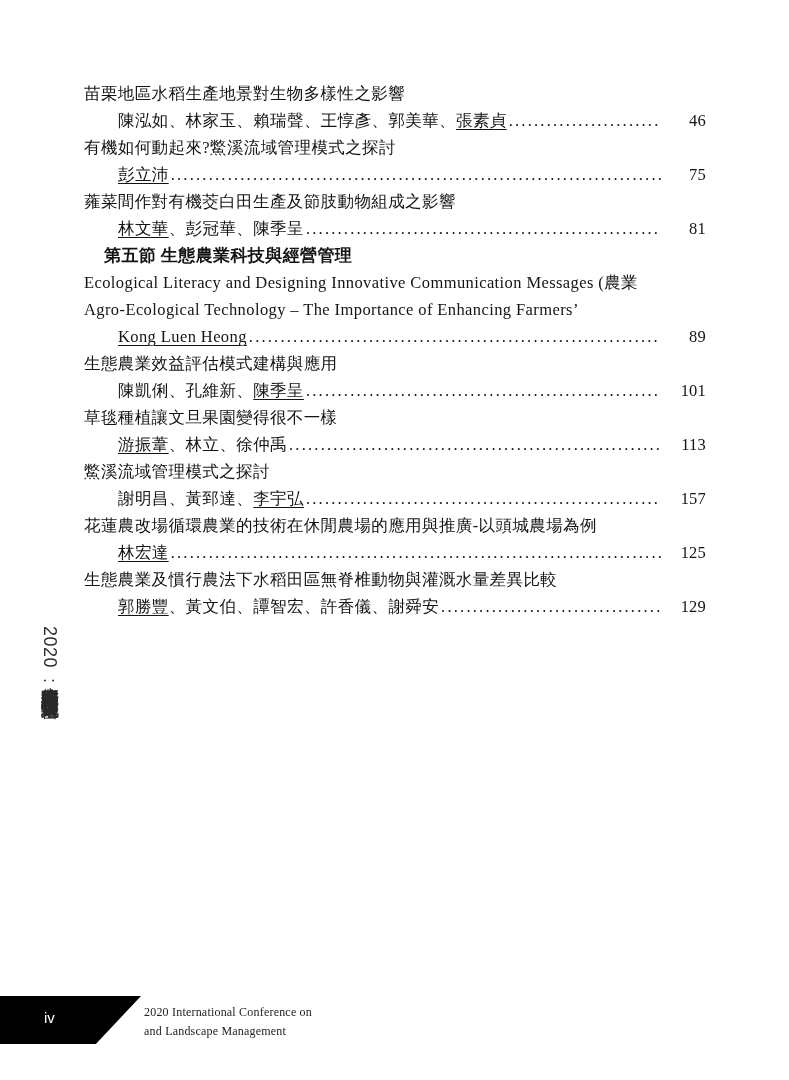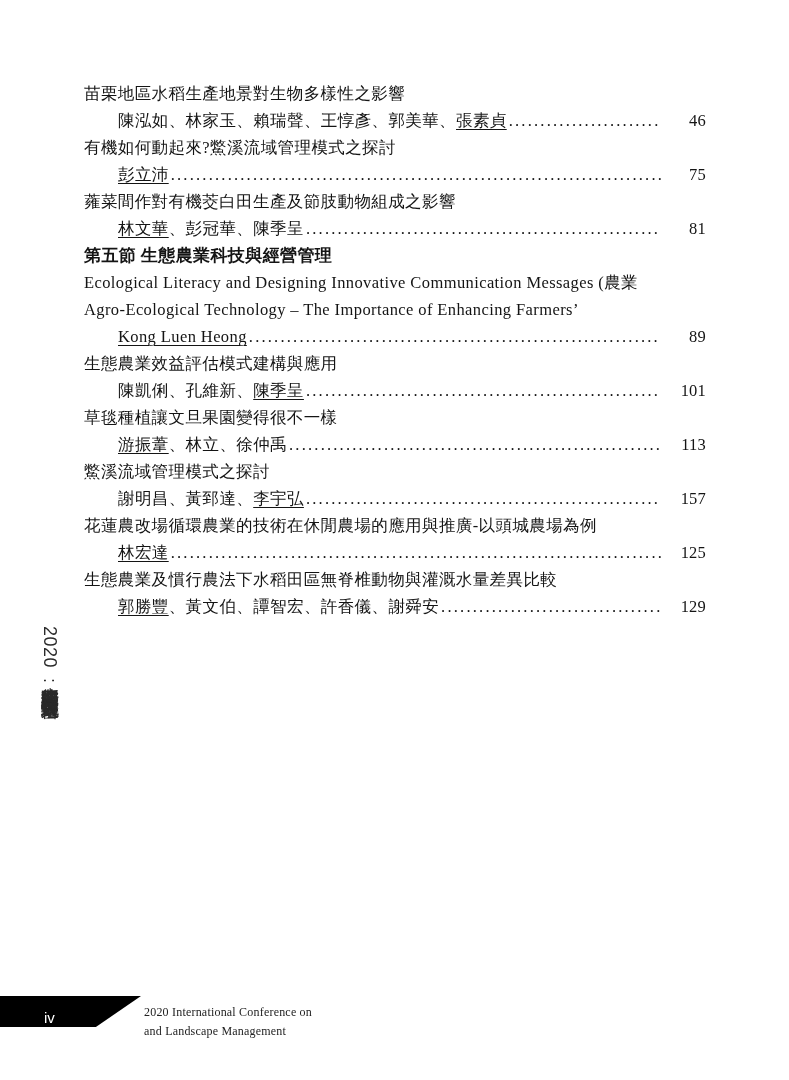--- a/index.html
+++ b/index.html
@@ -8,21 +8,21 @@
     background:#ffffff; overflow:hidden;
     font-family:"Liberation Serif","DejaVu Serif",serif;
     color:#141414;
   }
   
   .main {
     position:absolute; left:84px; top:80px; width:622px;
     font-size:16.5px; line-height:27px; letter-spacing:0.4px;
   }
   .toc-title { white-space:nowrap; }
-  .toc-section { font-weight:bold; font-size:17px; white-space:nowrap; }
+  .toc-section { font-weight:bold; font-size:17px; white-space:nowrap;margin-left:20px; }
   .authors-row { display:flex; align-items:flex-end; padding-left:34px; }
   .authors { flex:0 0 auto; }
   .authors .underline {
     text-decoration:underline;
     text-underline-offset:3px;
     text-decoration-thickness:1px;
   }
   .leader {
     flex:1 1 0; min-width:0; overflow:hidden; white-space:nowrap;
     letter-spacing:2.2px; margin-left:2px; margin-right:11px;
@@ -30,21 +30,21 @@
   .pagenum { flex:0 0 auto; min-width:34px; text-align:right; letter-spacing:0.2px; }
   
   .spine {
     position:absolute; left:38px; top:626px; height:354px;
     writing-mode:vertical-rl; text-orientation:mixed;
     font-family:"Liberation Sans","DejaVu Sans",sans-serif;
     font-size:18px; letter-spacing:0.5px; color:#2a2a2a;
   }
   
   .badge {
-    position:absolute; left:0; top:996px; width:141px; height:31px;
+    position:absolute; left:0; top:996px; width:141px; height:48px;
     background:#000000;
     clip-path:polygon(0 0, 100% 0, 68% 100%, 0 100%);
     color:#ffffff;
   }
   .badge .badge-label {
     position:absolute; left:44px; top:0; line-height:44px; font-size:15px;
     font-family:"Liberation Sans","DejaVu Sans",sans-serif;
   }
   .footer-text {
     position:absolute; left:144px; top:1003px;

